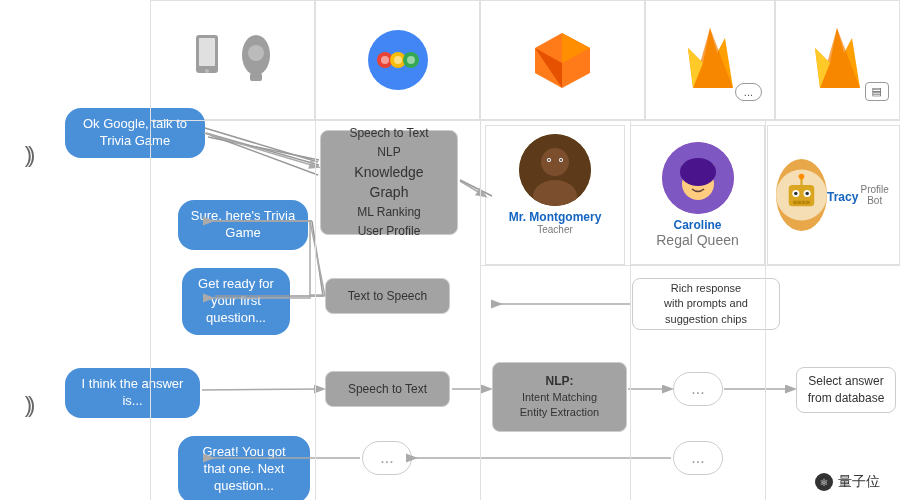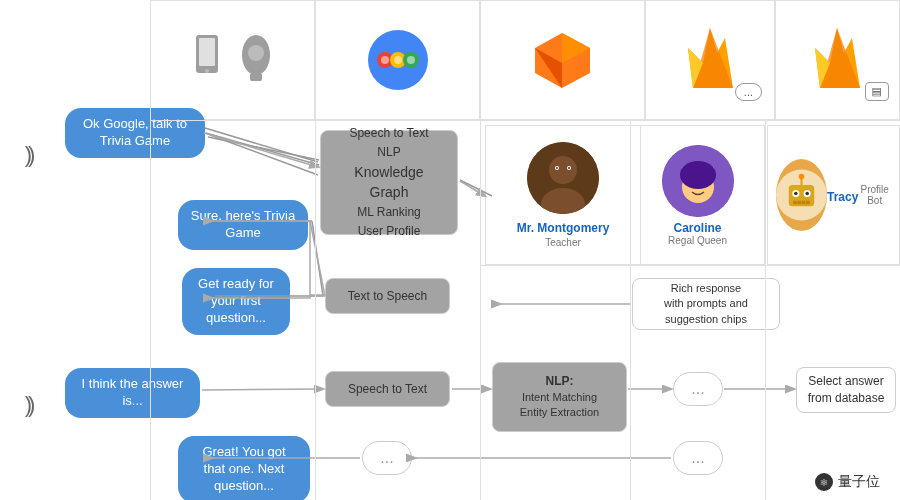--- a/index.html
+++ b/index.html
@@ -162,21 +162,21 @@
   <div style="position:absolute; top:0; left:775px; width:125px; height:120px; border:1px solid #e0e0e0; display:flex; align-items:center; justify-content:center;">
     <svg width="55" height="75" viewBox="0 0 55 75">
       <path d="M10,65 L5,25 L20,40 L27,5 L34,30 L42,15 L50,65 Z" fill="#FFA000"></path>
       <path d="M10,65 L27,5 L50,65 Z" fill="#F57C00" opacity="0.7"></path>
       <path d="M10,65 L5,25 L20,40 Z" fill="#FFCA28"></path>
     </svg>
 
     <div style="position:absolute; bottom:18px; right:10px; background:#fff; border:1.5px solid #999; border-radius:4px; padding:2px 6px; font-size:11px; color:#555;">▤</div>
   </div>
 
-  <div style="position:absolute; top:125px; left:485px; width:156px; height:140px; border:1px solid #e0e0e0; display:flex; flex-direction:column; align-items:center; justify-content:space-between; padding:16px;">
+  <div style="position:absolute; top:125px; left:485px; width:140px; height:140px; border:1px solid #e0e0e0; display:flex; flex-direction:column; align-items:center; justify-content:flex-start; padding:8px;">
     <div style="width:72px; height:72px; border-radius:50%; background:#6B4C11; display:flex; align-items:center; justify-content:center; font-size:38px; overflow:hidden;">
 
       <svg width="72" height="72" viewBox="0 0 72 72">
         <circle cx="36" cy="36" r="36" fill="#5D3A1A"></circle>
         <circle cx="36" cy="28" r="14" fill="#7B4F2E"></circle>
         <ellipse cx="36" cy="62" rx="22" ry="16" fill="#7B4F2E"></ellipse>
 
         <circle cx="30" cy="26" r="2" fill="#fff"></circle>
         <circle cx="42" cy="26" r="2" fill="#fff"></circle>
         <circle cx="30" cy="26" r="1" fill="#333"></circle>
@@ -196,21 +196,21 @@
 
         <circle cx="36" cy="42" r="16" fill="#FFCC80"></circle>
         <circle cx="30" cy="40" r="2" fill="#5D4037"></circle>
         <circle cx="42" cy="40" r="2" fill="#5D4037"></circle>
         <path d="M30,47 Q36,52 42,47" stroke="#5D4037" stroke-width="1.5" fill="none"></path>
 
         <ellipse cx="36" cy="30" rx="18" ry="14" fill="#4A148C"></ellipse>
       </svg>
     </div>
     <div style="font-size:12px; font-weight:bold; color:#1565C0; text-align:center; margin-top:4px;">Caroline</div>
-    <div style="font-size:10px; color:#777; text-align:left;">Regal Queen</div>
+    <div style="font-size:14px; color:#777; text-align:left;">Regal Queen</div>
   </div>
 
   <div style="position:absolute; top:125px; left:767px; width:133px; height:140px; border:1px solid #e0e0e0; display:flex; flex-direction:row; align-items:center; justify-content:center; padding:8px;">
     <div style="width:72px; height:72px; border-radius:50%; background:#E8A84A; display:flex; align-items:center; justify-content:center; overflow:hidden;">
       <svg width="72" height="72" viewBox="0 0 72 72">
         <circle cx="36" cy="36" r="36" fill="#F5DEB3"></circle>
 
         <rect x="18" y="22" width="36" height="30" rx="5" fill="#DAA520"></rect>
 
         <line x1="36" y1="22" x2="36" y2="12" stroke="#DAA520" stroke-width="3"></line>

